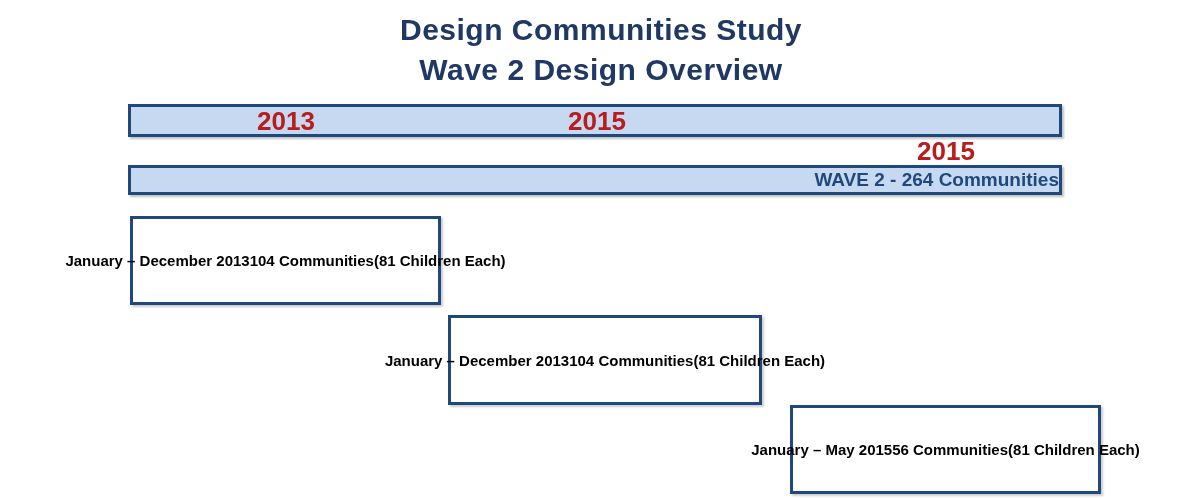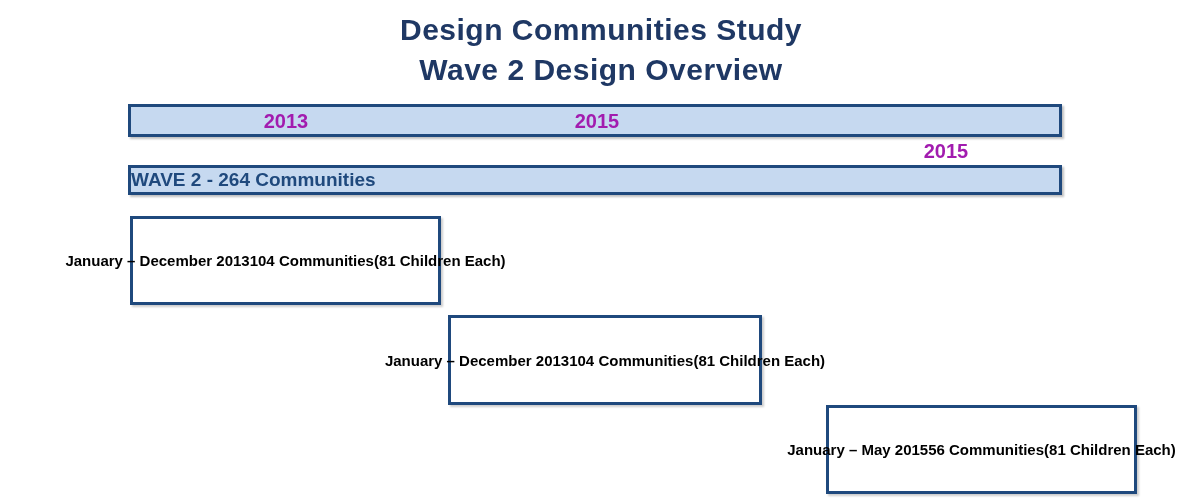--- a/index.html
+++ b/index.html
@@ -43,36 +43,36 @@
 
   
   .year-bar {
     top: 104px;
     height: 33px;
   }
   .year-label {
     position: absolute;
     top: 50%;
     transform: translate(-50%, -50%);
-    color: #a21caf;
+    color: #b91c1c;
     font-weight: bold;
-    font-size: 20px;
+    font-size: 26px;
     white-space: nowrap;
   }
   .year-label.y1 { left: 155px; }
   .year-label.y2 { left: 466px; }
   .year-label.y3 { left: 815px; margin-top: 30px; }
 
   
   .wave-bar {
     top: 165px;
     height: 30px;
     display: flex;
     align-items: center;
-    justify-content: flex-start;
+    justify-content: flex-end;
   }
   .wave-bar .wave-text {
     color: #1F497D;
     font-weight: bold;
     font-size: 19px;
     white-space: nowrap;
   }
 
   
   .period-box {
@@ -86,21 +86,21 @@
     align-items: center;
     justify-content: center;
     color: #000000;
     font-weight: bold;
     font-size: 15px;
     line-height: 23px;
     text-align: center;
   }
   .period-box.b1 { left: 130px; top: 216px; width: 311px; height: 89px; }
   .period-box.b2 { left: 448px; top: 315px; width: 314px; height: 90px; }
-  .period-box.b3 { left: 790px; top: 405px; width: 311px; height: 89px; margin-left: 36px; }
+  .period-box.b3 { left: 790px; top: 405px; width: 311px; height: 89px; }
 
   .box-line { white-space: nowrap; }
 </style>
 </head>
 <body>
 
 <div class="slide">
 
   <div class="title-block">
     <div>Design Communities Study</div>

